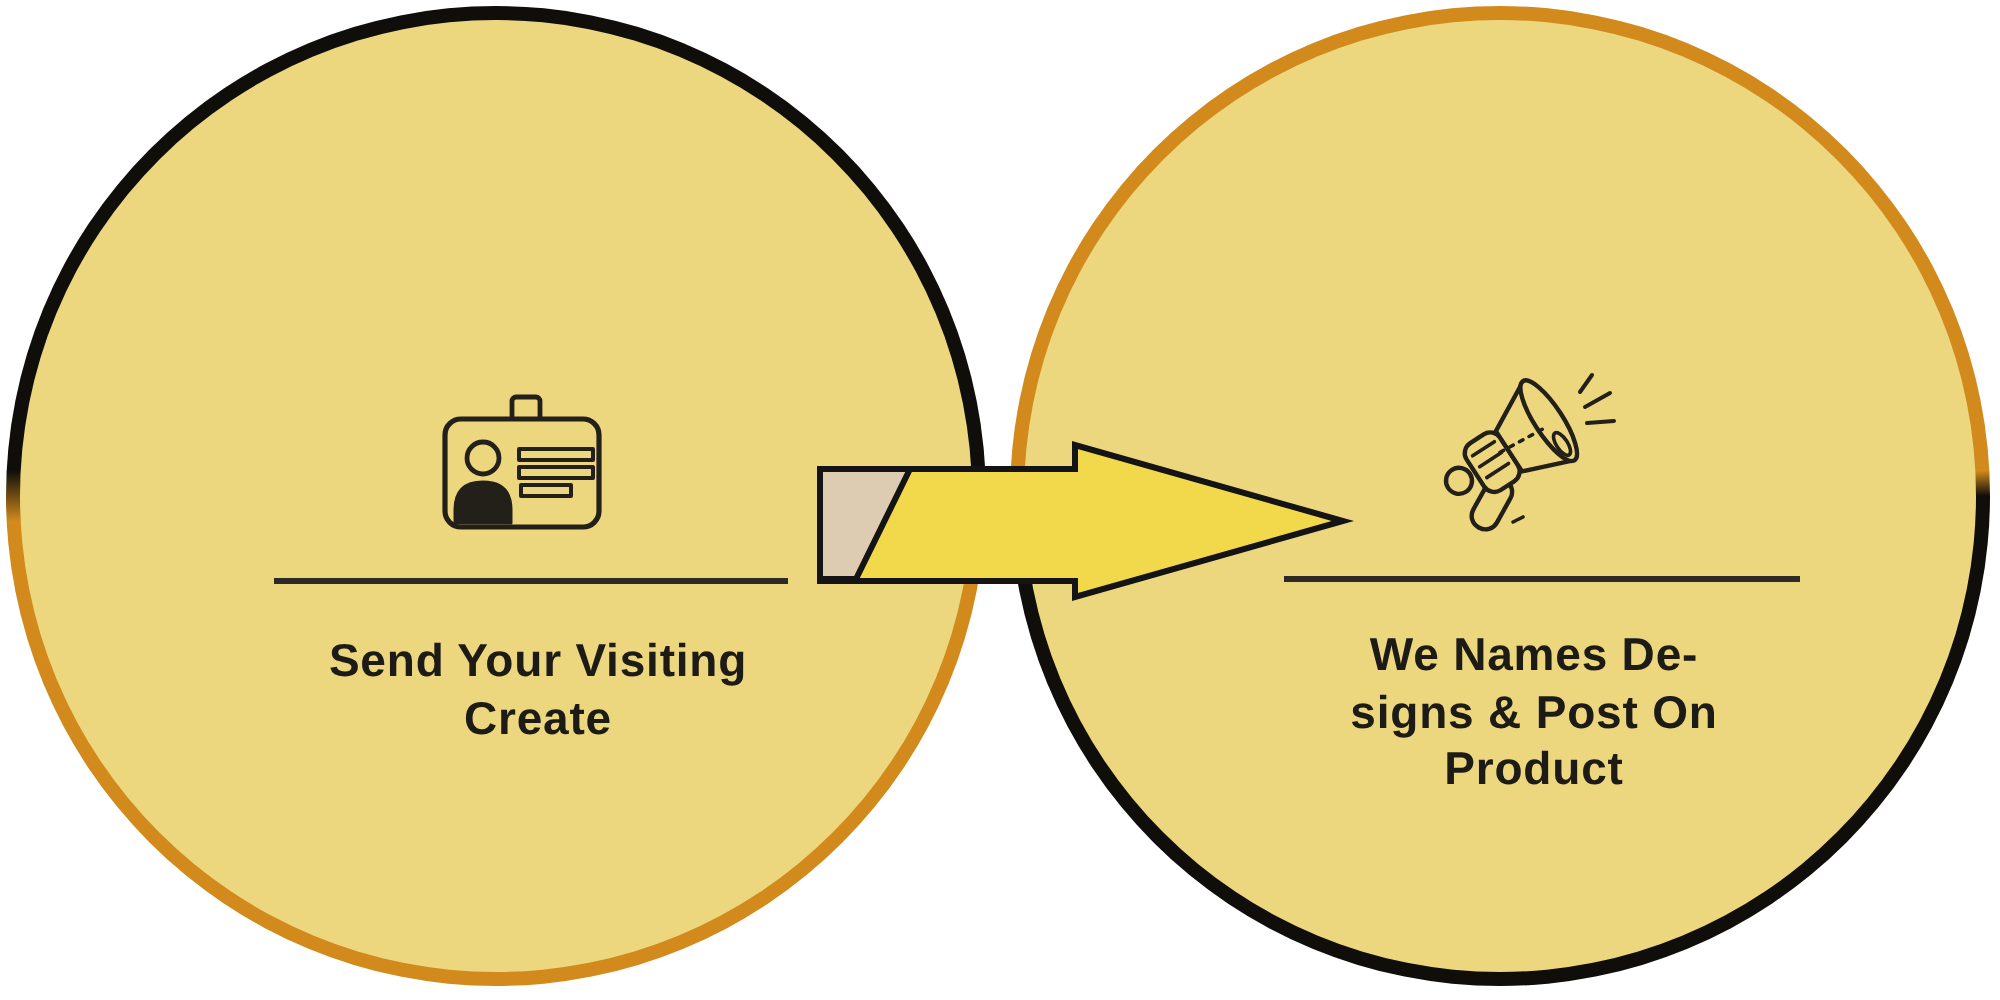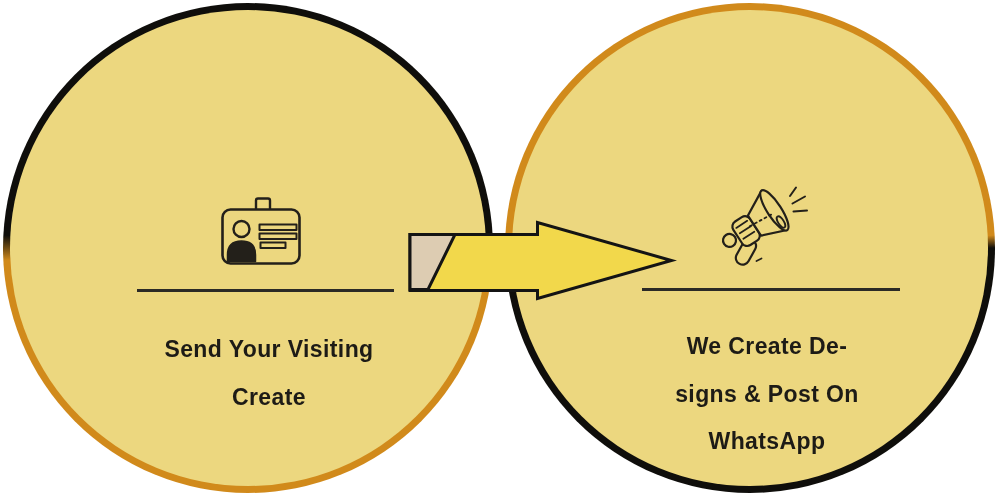--- a/index.html
+++ b/index.html
@@ -27,21 +27,21 @@
   .divider{position:absolute;height:2.5px;background:var(--divider,#2b2a26);}
   #divider-step-1{left:137px;top:289px;width:257px;}
   #divider-step-2{left:642px;top:288px;width:258px;}
   .step-text{
     position:absolute;width:310px;text-align:center;
     font-size:23px;font-weight:700;letter-spacing:0.4px;line-height:28.5px;
     color:var(--text,#1d1b16);
   }
   #text-step-1{left:114px;top:316px;}
   #text-step-2{left:612px;top:313px;}
-  .step-text span{display:block;margin-top:19px;}
+  .step-text span{display:block;}
   svg.art{position:absolute;left:0;top:0;}
 </style>
 </head>
 <body>
 
 <div id="canvas">
 
   <div class="circle" id="circle-step-1">
     <div class="fill"></div>
   </div>
@@ -51,23 +51,23 @@
   </div>
 
   <div class="divider" id="divider-step-1"></div>
   <div class="divider" id="divider-step-2"></div>
 
   <div class="step-text" id="text-step-1">
     <span>Send Your Visiting</span>
     <span>Create</span>
   </div>
   <div class="step-text" id="text-step-2">
-    <span>We Create De-</span>
+    <span>We Names De-</span>
     <span>signs &amp; Post On</span>
-    <span>WhatsApp</span>
+    <span>Product</span>
   </div>
 
   <svg class="art" width="1000" height="500" viewBox="0 0 1000 500">
 
     <g fill="none" stroke="var(--ink,#23201a)" stroke-width="2.4" stroke-linejoin="round">
       <rect x="256" y="198.5" width="14" height="13" rx="2" fill="var(--circle_fill,#ecd77f)"></rect>
       <rect x="222.5" y="209.5" width="77" height="54" rx="8" fill="var(--circle_fill,#ecd77f)" stroke-width="2.6"></rect>
       <circle cx="241.5" cy="229" r="8"></circle>
       <path d="M227.5,261.5 L227.5,255 Q227.5,241 241.5,241 Q255.5,241 255.5,255 L255.5,261.5 Z" fill="var(--ink,#23201a)" stroke-width="1.5"></path>
       <rect x="259.5" y="224.5" width="37" height="5.5" stroke-width="2"></rect>

